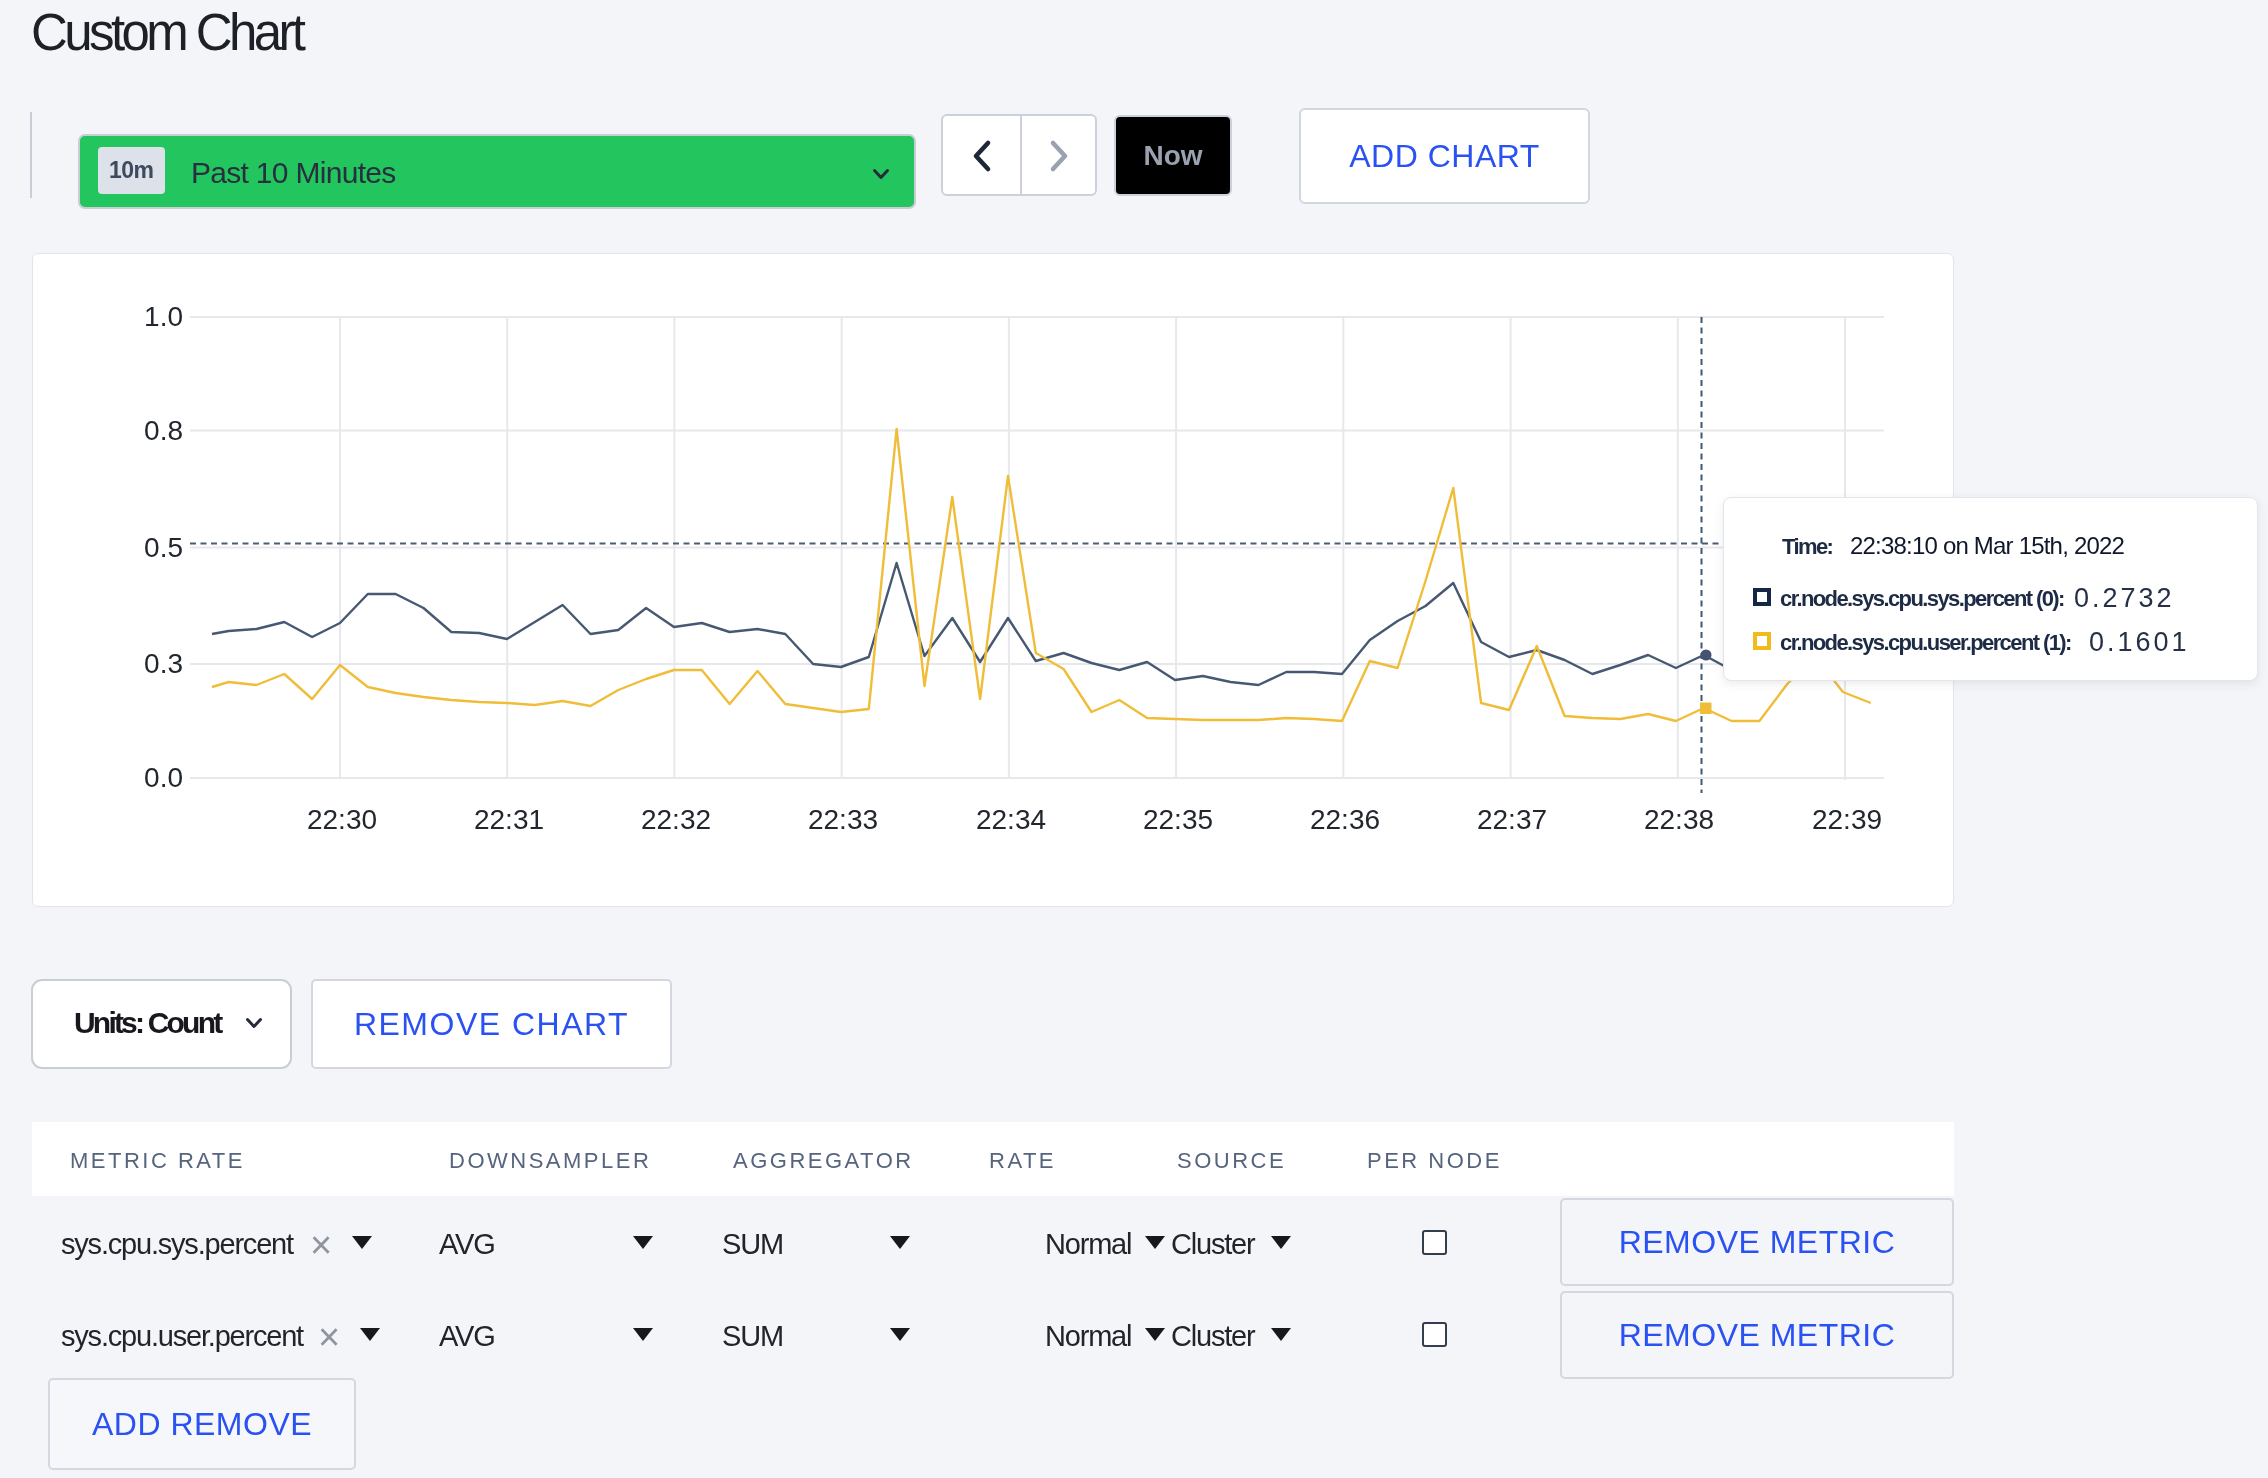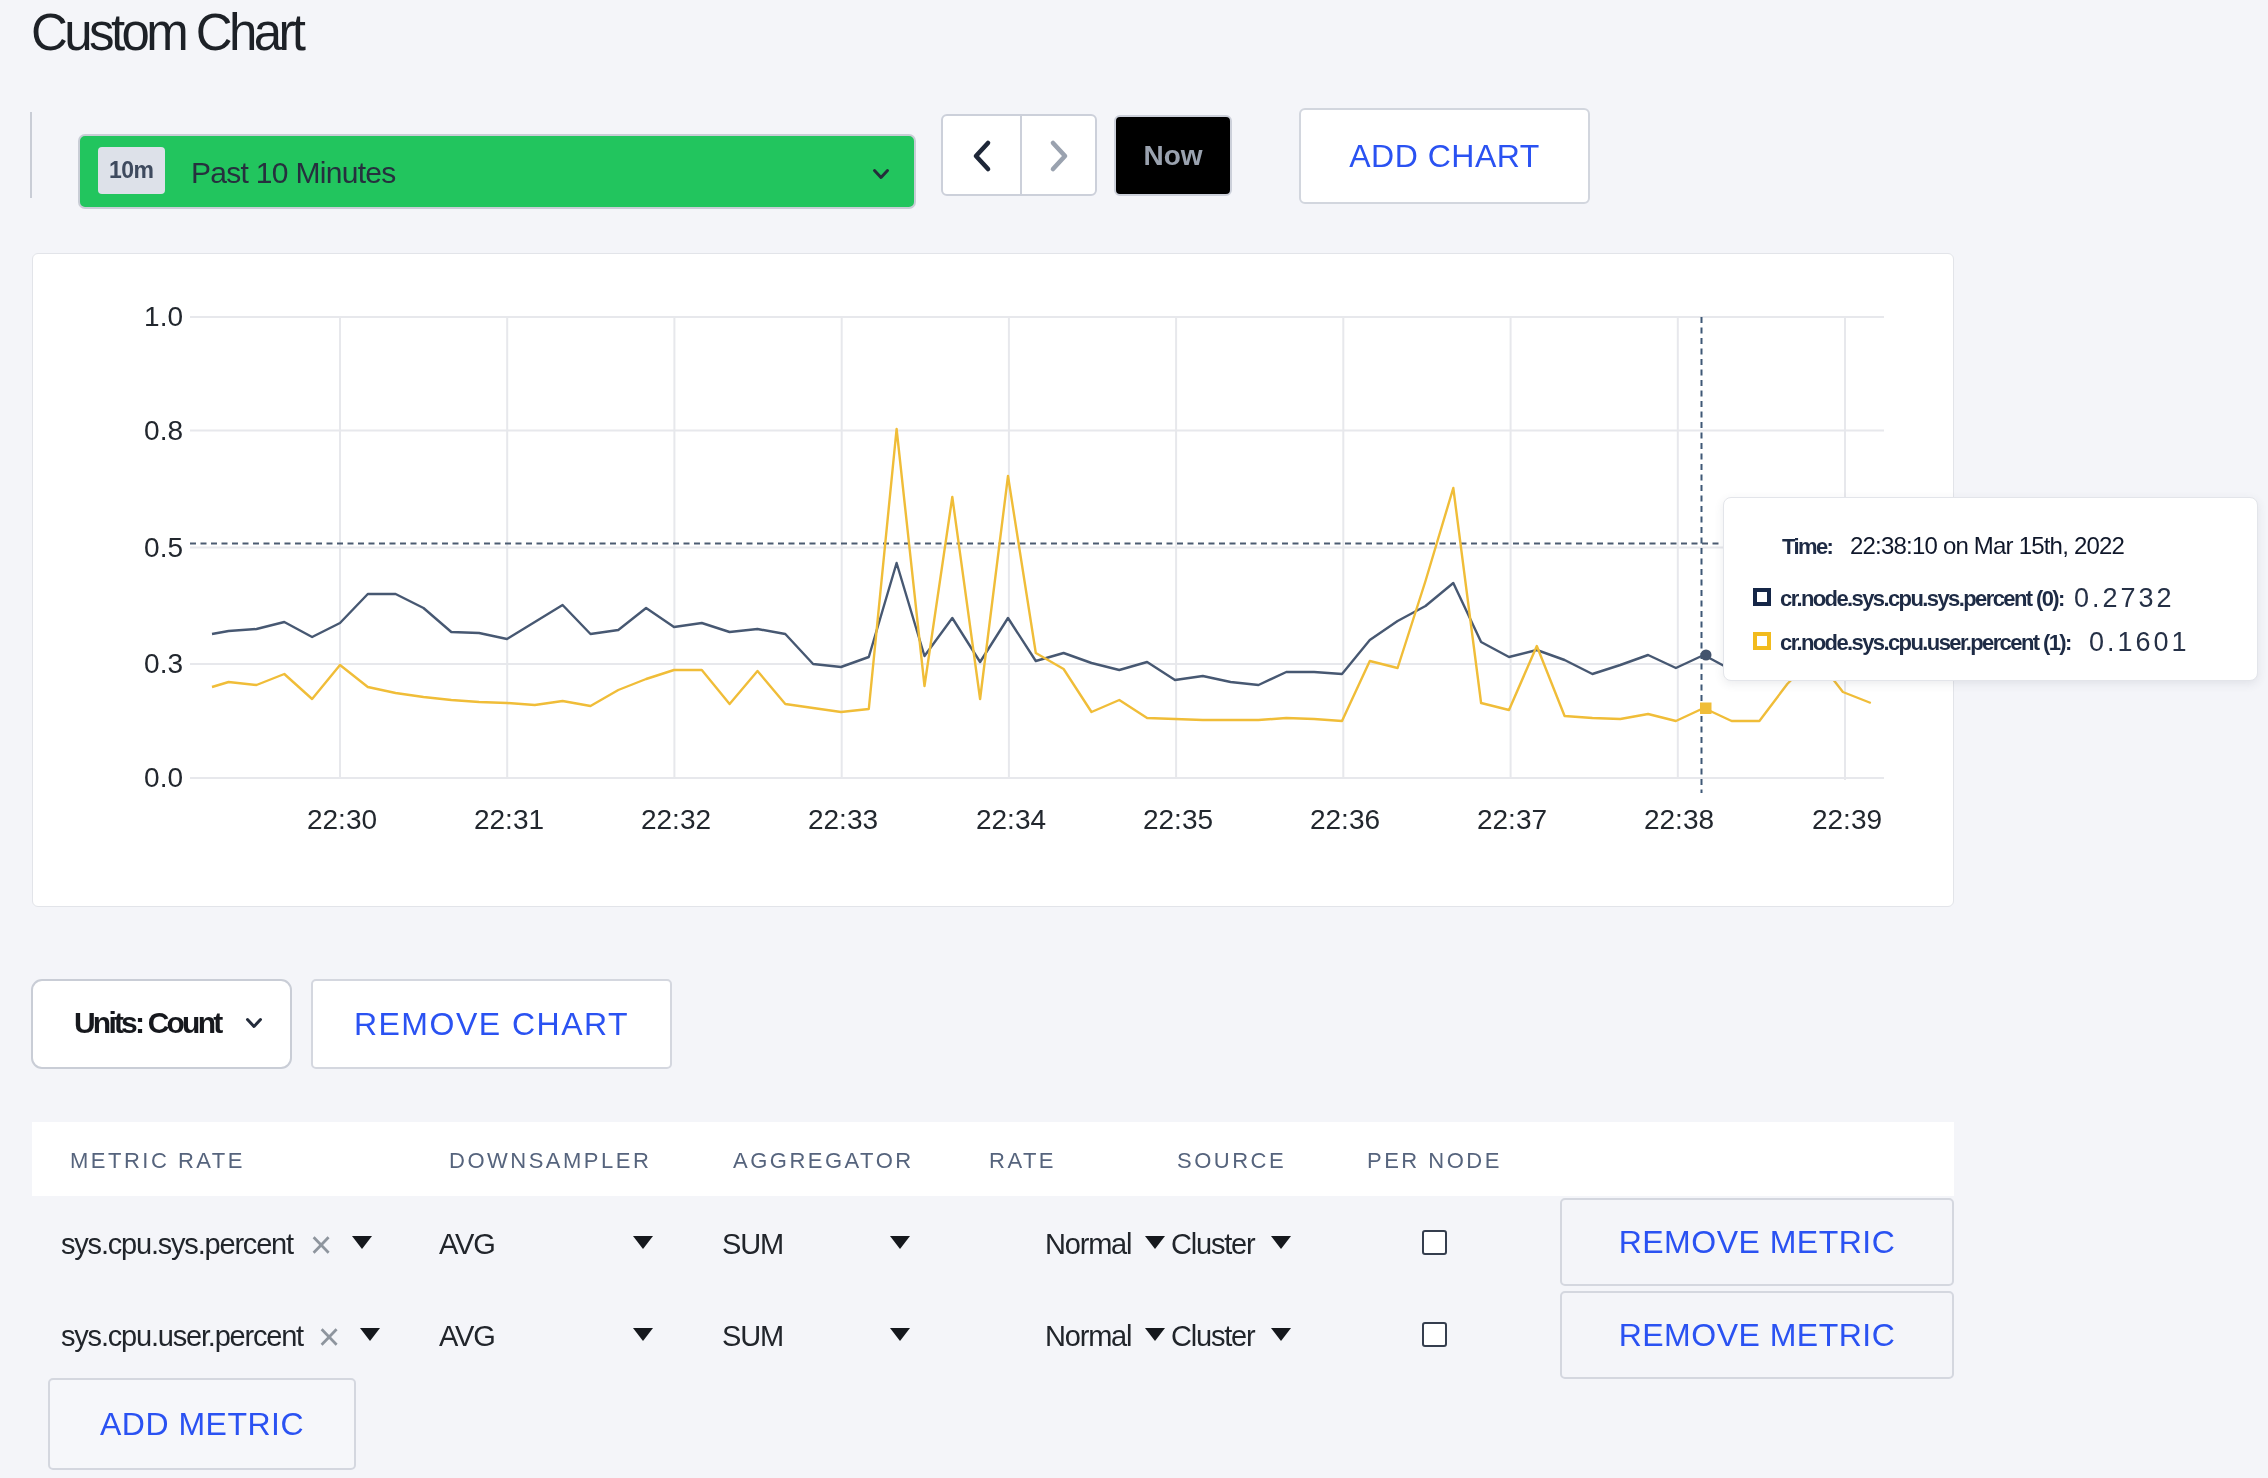--- a/index.html
+++ b/index.html
@@ -163,13 +163,13 @@
   <div class="tri" style="left:633px;top:1328px"></div>
   <span class="cell" style="left:722px;top:1320px">SUM</span>
   <div class="tri" style="left:890px;top:1328px"></div>
   <span class="cell" style="left:1045px;top:1320px">Normal</span>
   <div class="tri" style="left:1145px;top:1328px"></div>
   <span class="cell" style="left:1171px;top:1320px">Cluster</span>
   <div class="tri" style="left:1271px;top:1328px"></div>
   <div class="checkbox" style="top:1322px"></div>
   <div class="btn-blue rm" style="top:1291px">REMOVE METRIC</div>
 
-  <div class="btn-blue add-metric">ADD METRIC</div>
+  <div class="btn-blue add-metric">ADD REMOVE</div>
 
 </body></html>

